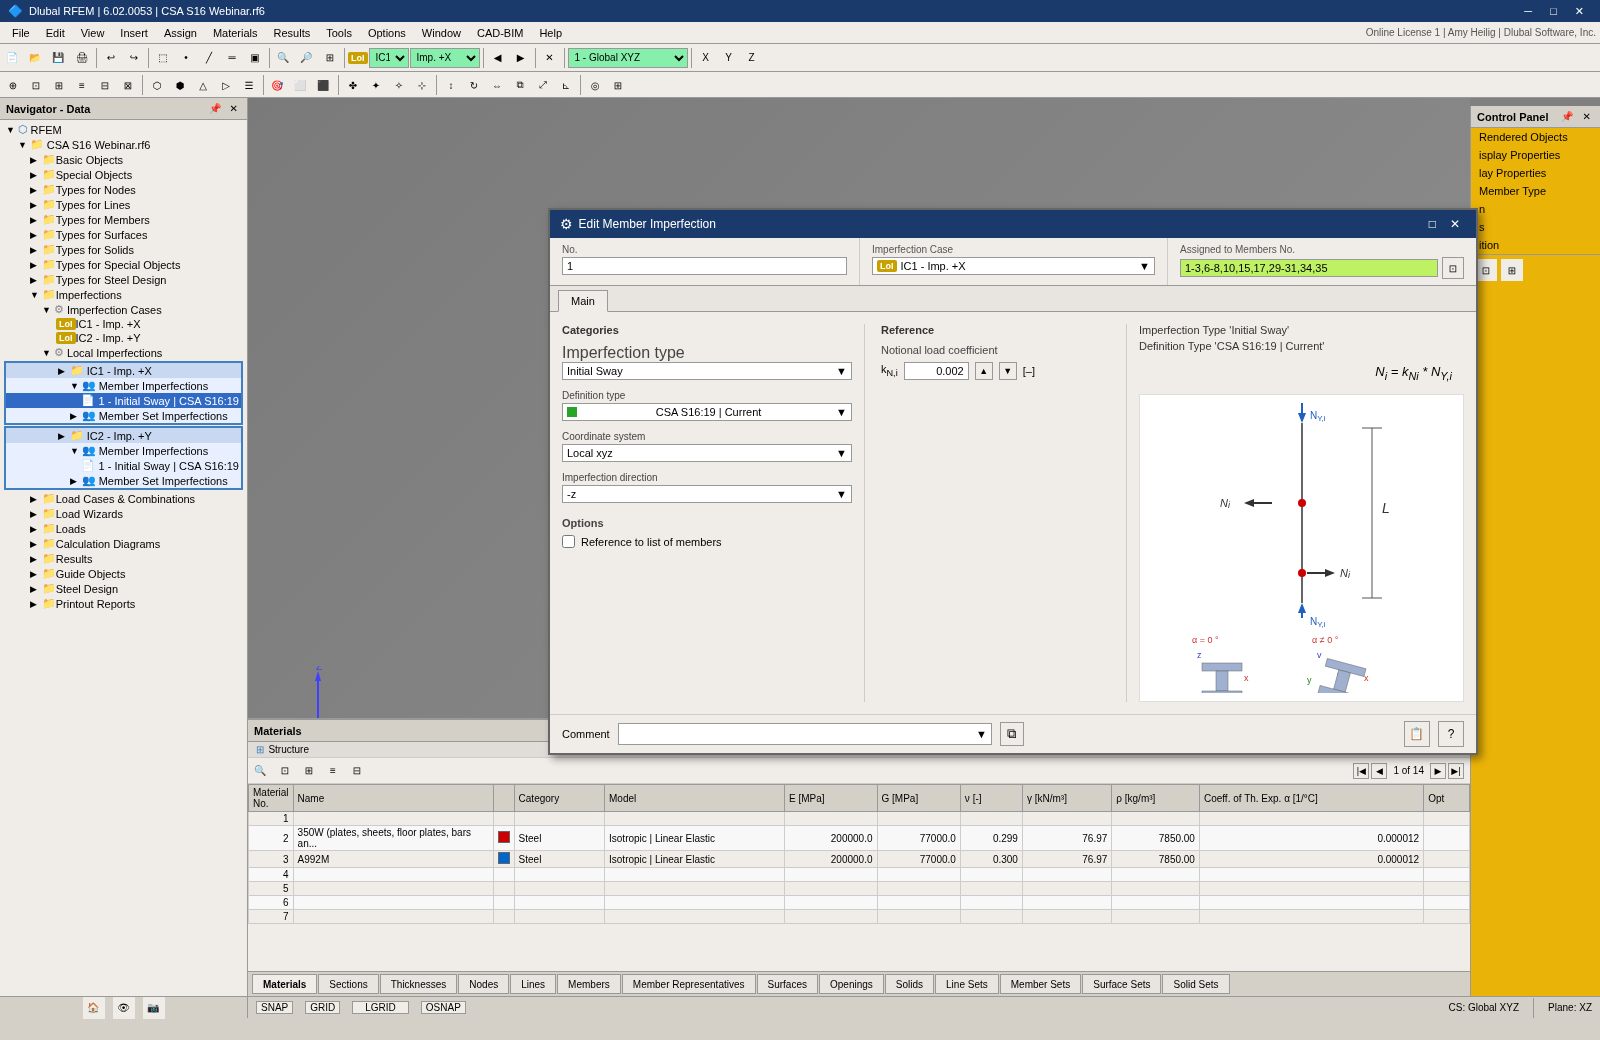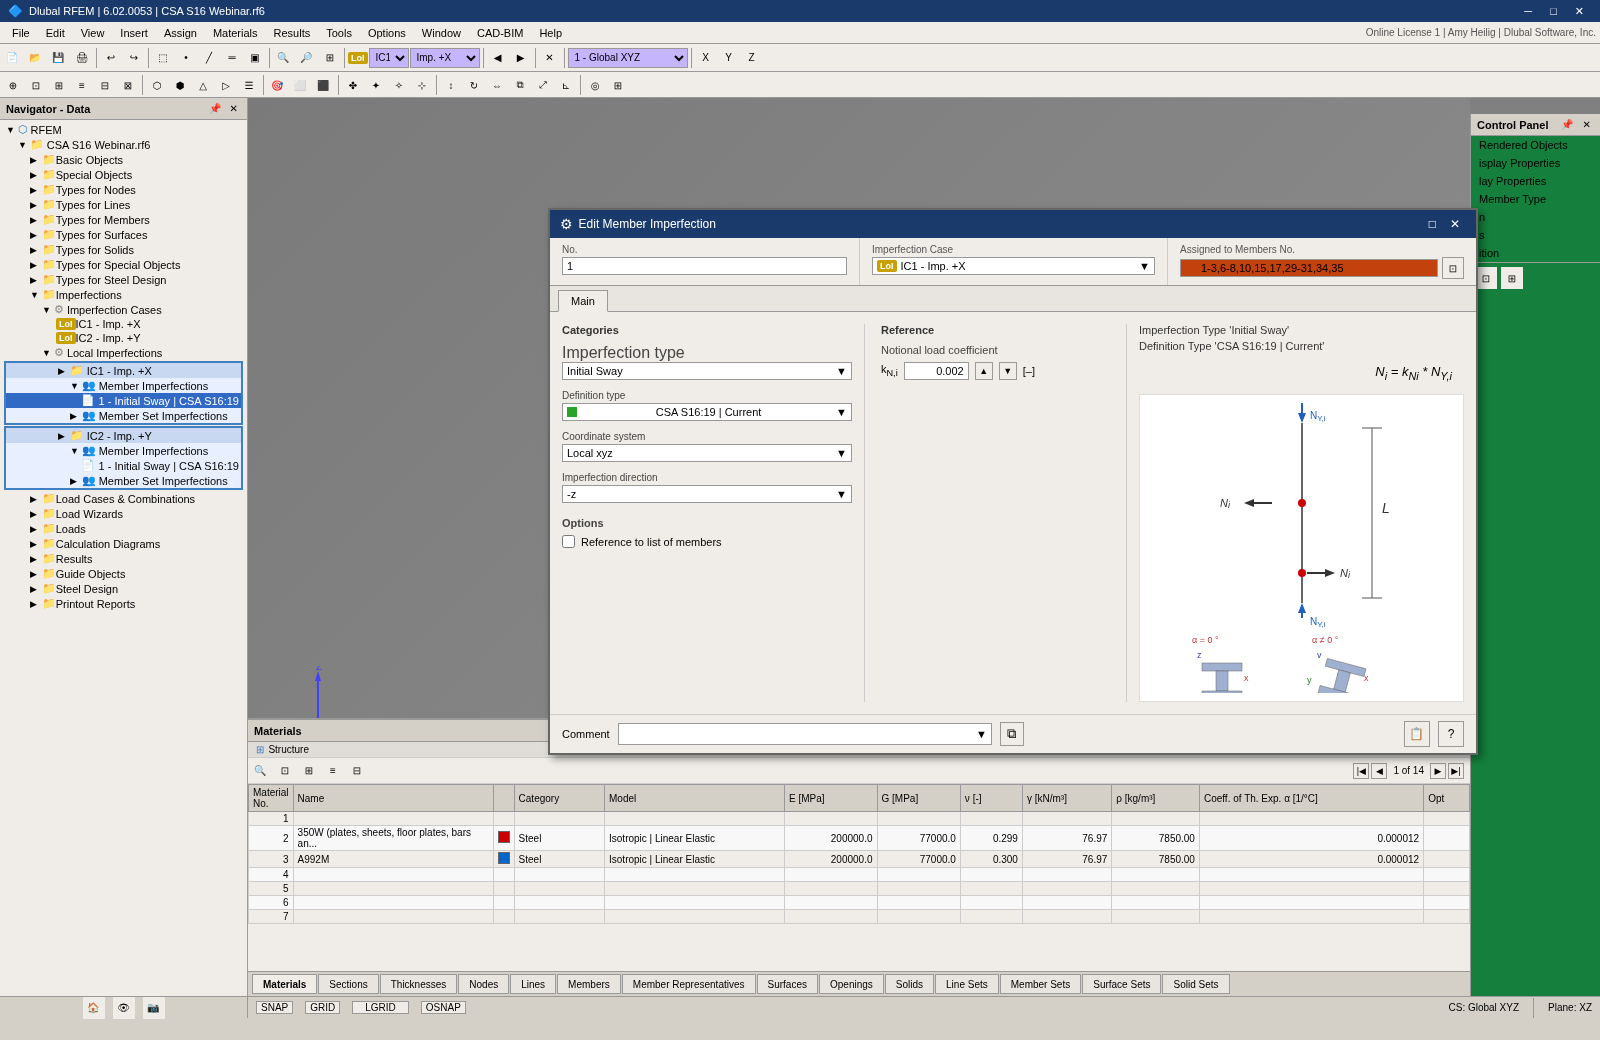--- a/index.html
+++ b/index.html
@@ -12,37 +12,37 @@
     .title-btn { background: none; border: none; color: white; cursor: pointer; padding: 2px 8px; font-size: 11px; }
 
     
     .menu-bar { background: #f0ede8; height: 22px; display: flex; align-items: center; padding: 0 4px; border-bottom: 1px solid #999; }
     .menu-item { padding: 2px 8px; cursor: pointer; font-size: 11px; color: #000; }
 
     
     .toolbar-area { background: #f0ede8; border-bottom: 1px solid #999; padding: 2px; display: flex; flex-wrap: wrap; gap: 1px; align-items: center; }
     .toolbar-btn { background: #f0ede8; border: 1px solid transparent; padding: 2px 3px; cursor: pointer; font-size: 10px; min-width: 22px; height: 22px; display: inline-flex; align-items: center; justify-content: center; }
     .toolbar-separator { width: 1px; height: 20px; background: #999; margin: 0 2px; }
-    .toolbar-combo { height: 20px; font-size: 10px; border: 1px solid #999; background: #c4b5fd; padding: 0 2px; }
+    .toolbar-combo { height: 20px; font-size: 10px; border: 1px solid #999; background: #86efac; padding: 0 2px; }
 
     
     .navigator { width: 248px; background: #f0ede8; border-right: 1px solid #999; display: flex; flex-direction: column; }
     .panel-header { background: #d4d0c8; border-bottom: 1px solid #999; height: 22px; display: flex; align-items: center; padding: 0 6px; justify-content: space-between; font-weight: bold; font-size: 11px; }
     .panel-header-btns { display: flex; gap: 2px; }
     .panel-header-btn { background: none; border: none; cursor: pointer; padding: 1px 3px; font-size: 10px; }
     .tree-area { flex: 1; overflow-y: auto; overflow-x: hidden; padding: 2px 0; }
     .tree-item { display: flex; align-items: center; padding: 1px 2px; cursor: pointer; white-space: nowrap; }
     .tree-item.selected { background: #316ac5; color: white; }
     .tree-indent { display: inline-block; }
     .tree-arrow { display: inline-block; width: 12px; font-size: 9px; cursor: pointer; }
     .tree-label { font-size: 11px; }
     .folder-icon { color: #f0c040; }
 
     
-    .control-panel { position: absolute; right: 0; top: 16px; width: 130px; background: #15803d; border-left: 1px solid #999; height: 100%; }
+    .control-panel { position: absolute; right: 0; top: 8px; width: 130px; background: #eab308; border-left: 1px solid #999; height: 100%; }
     .cp-header { background: #d4d0c8; height: 22px; display: flex; align-items: center; padding: 0 6px; justify-content: space-between; font-weight: bold; font-size: 11px; border-bottom: 1px solid #999; }
     .materials-header { height: 22px; background: #d4d0c8; border-bottom: 1px solid #999; display: flex; align-items: center; justify-content: space-between; padding: 0 6px; font-weight: bold; font-size: 11px; }
     .materials-toolbar { height: 26px; background: #f0ede8; border-bottom: 1px solid #ccc; display: flex; align-items: center; padding: 2px; gap: 2px; }
     .materials-table { width: 100%; border-collapse: collapse; font-size: 10px; }
     .materials-table th { background: #d4d0c8; border: 1px solid #999; padding: 2px 4px; text-align: left; font-weight: normal; position: sticky; top: 0; }
     .materials-table td { border: 1px solid #ccc; padding: 1px 4px; }
     .materials-table tr:nth-child(even) { background: #f8f8f8; }
     .mat-color { width: 12px; height: 12px; display: inline-block; border: 1px solid #666; }
 
     
@@ -645,21 +645,21 @@
           <div style="display:flex; align-items:center; gap:4px; background:white; border:1px solid #999; padding:2px 4px; cursor:pointer;">
             <span class="lol-tag">LoI</span>
             <span>IC1 - Imp. +X</span>
             <span style="margin-left:auto;">▼</span>
           </div>
         </div>
 
         <div style="padding:6px 12px;">
           <div style="font-size:10px; color:#555; margin-bottom:2px;">Assigned to Members No.</div>
           <div style="display:flex; align-items:center; gap:4px;">
-            <div style="flex:1; background:#c2410c; border:1px solid #999; padding:2px 20px; font-size:11px;">1-3,6-8,10,15,17,29-31,34,35</div>
+            <div style="flex:1; background:#bef264; border:1px solid #999; padding:2px 4px; font-size:11px;">1-3,6-8,10,15,17,29-31,34,35</div>
             <button style="width:22px; height:22px; border:1px solid #999; background:#f0ede8; cursor:pointer; font-size:10px;">⊡</button>
           </div>
         </div>
       </div>
 
       <div style="border-bottom:1px solid #999; padding:4px 8px 0; background:#e8e4e0;">
         <div class="tab active">Main</div>
       </div>
 
       <div style="display:flex; padding:12px; gap:12px; min-height:300px;">

